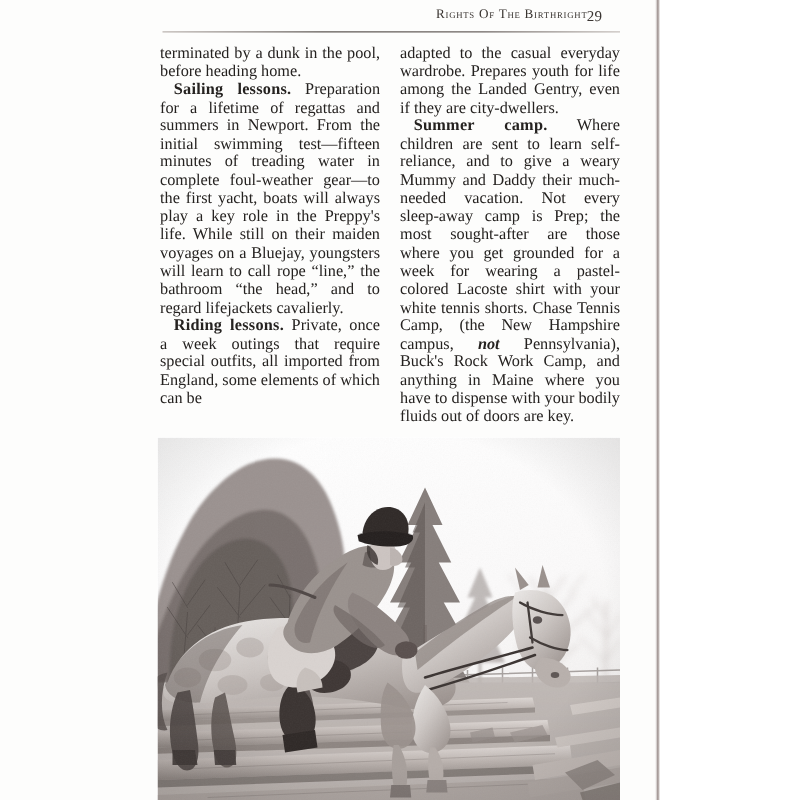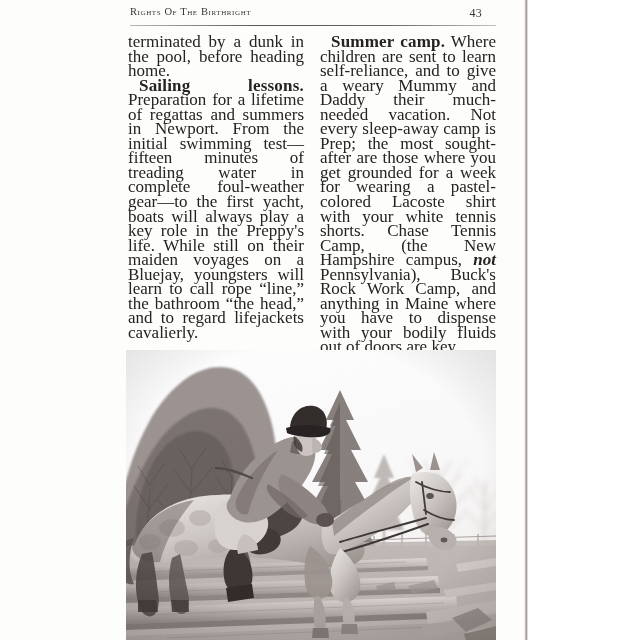--- a/index.html
+++ b/index.html
@@ -51,21 +51,21 @@
     left: 130px;
     top: 6px;
     width: 366px;
     height: 26px;
   }
   .runhead-title {
     position: absolute;
     left: 0;
     top: 0;
     width: 340px;
-    text-align: left;
+    text-align: right;
     font-size: 10.5px;
     letter-spacing: 0.6px;
     color: #38332f;
     font-variant: small-caps;
     text-transform: capitalize;
     white-space: nowrap;
   }
   .runhead-folio {
     position: absolute;
     right: 14px;
@@ -87,21 +87,21 @@
   .cols {
     position: absolute;
     left: 128px;
     top: 35px;
     width: 368px;
     display: flex;
     gap: 16px;
   }
   .col {
     width: 176px;
-    font-size: 17px;
+    font-size: 13px;
     line-height: 14.55px;
     color: #252220;
     text-align: justify;
     text-justify: inter-word;
     -webkit-hyphens: none;
     hyphens: none;
   }
   .col p {
     margin: 0;
   }
@@ -136,32 +136,34 @@
 </style>
 </head>
 <body>
 
 <div id="page">
 
   <div class="sheet">
 
     <div class="runhead">
       <div class="runhead-title">Rights Of The Birthright</div>
-      <div class="runhead-folio">43</div>
+      <div class="runhead-folio">29</div>
       <div class="runhead-rule"></div>
     </div>
 
     <div class="cols">
 
       <div class="col">
         <p><span>terminated by a dunk in the pool, before heading home.</span></p>
         <p class="indent"><span class="runin">Sailing lessons.</span><span> Preparation for a lifetime of regattas and summers in Newport. From the initial swimming test—fifteen minutes of treading water in complete foul-weather gear—to the first yacht, boats will always play a key role in the Preppy's life. While still on their maiden voyages on a Bluejay, youngsters will learn to call rope “line,” the bathroom “the head,” and to regard lifejackets cavalierly.</span></p>
+        <p class="indent"><span class="runin">Riding lessons.</span><span> Private, once a week outings that require special outfits, all imported from England, some elements of which can be</span></p>
       </div>
 
       <div class="col">
+        <p><span>adapted to the casual everyday wardrobe. Prepares youth for life among the Landed Gentry, even if they are city-dwellers.</span></p>
         <p class="indent"><span class="runin">Summer camp.</span><span> Where children are sent to learn self-reliance, and to give a weary Mummy and Daddy their much-needed vacation. Not every sleep-away camp is Prep; the most sought-after are those where you get grounded for a week for wearing a pastel-colored Lacoste shirt with your white tennis shorts. Chase Tennis Camp, (the New Hampshire campus, </span><span class="ital">not</span><span> Pennsylvania), Buck's Rock Work Camp, and anything in Maine where you have to dispense with your bodily fluids out of doors are key.</span></p>
       </div>
 
     </div>
 
     <div class="photo">
       <svg viewBox="0 0 370 290" xmlns="http://www.w3.org/2000/svg">
         <defs>
           <linearGradient id="skyGrad" x1="0" y1="0" x2="0.35" y2="1">
             <stop offset="0%" stop-color="#ffffff"></stop>

